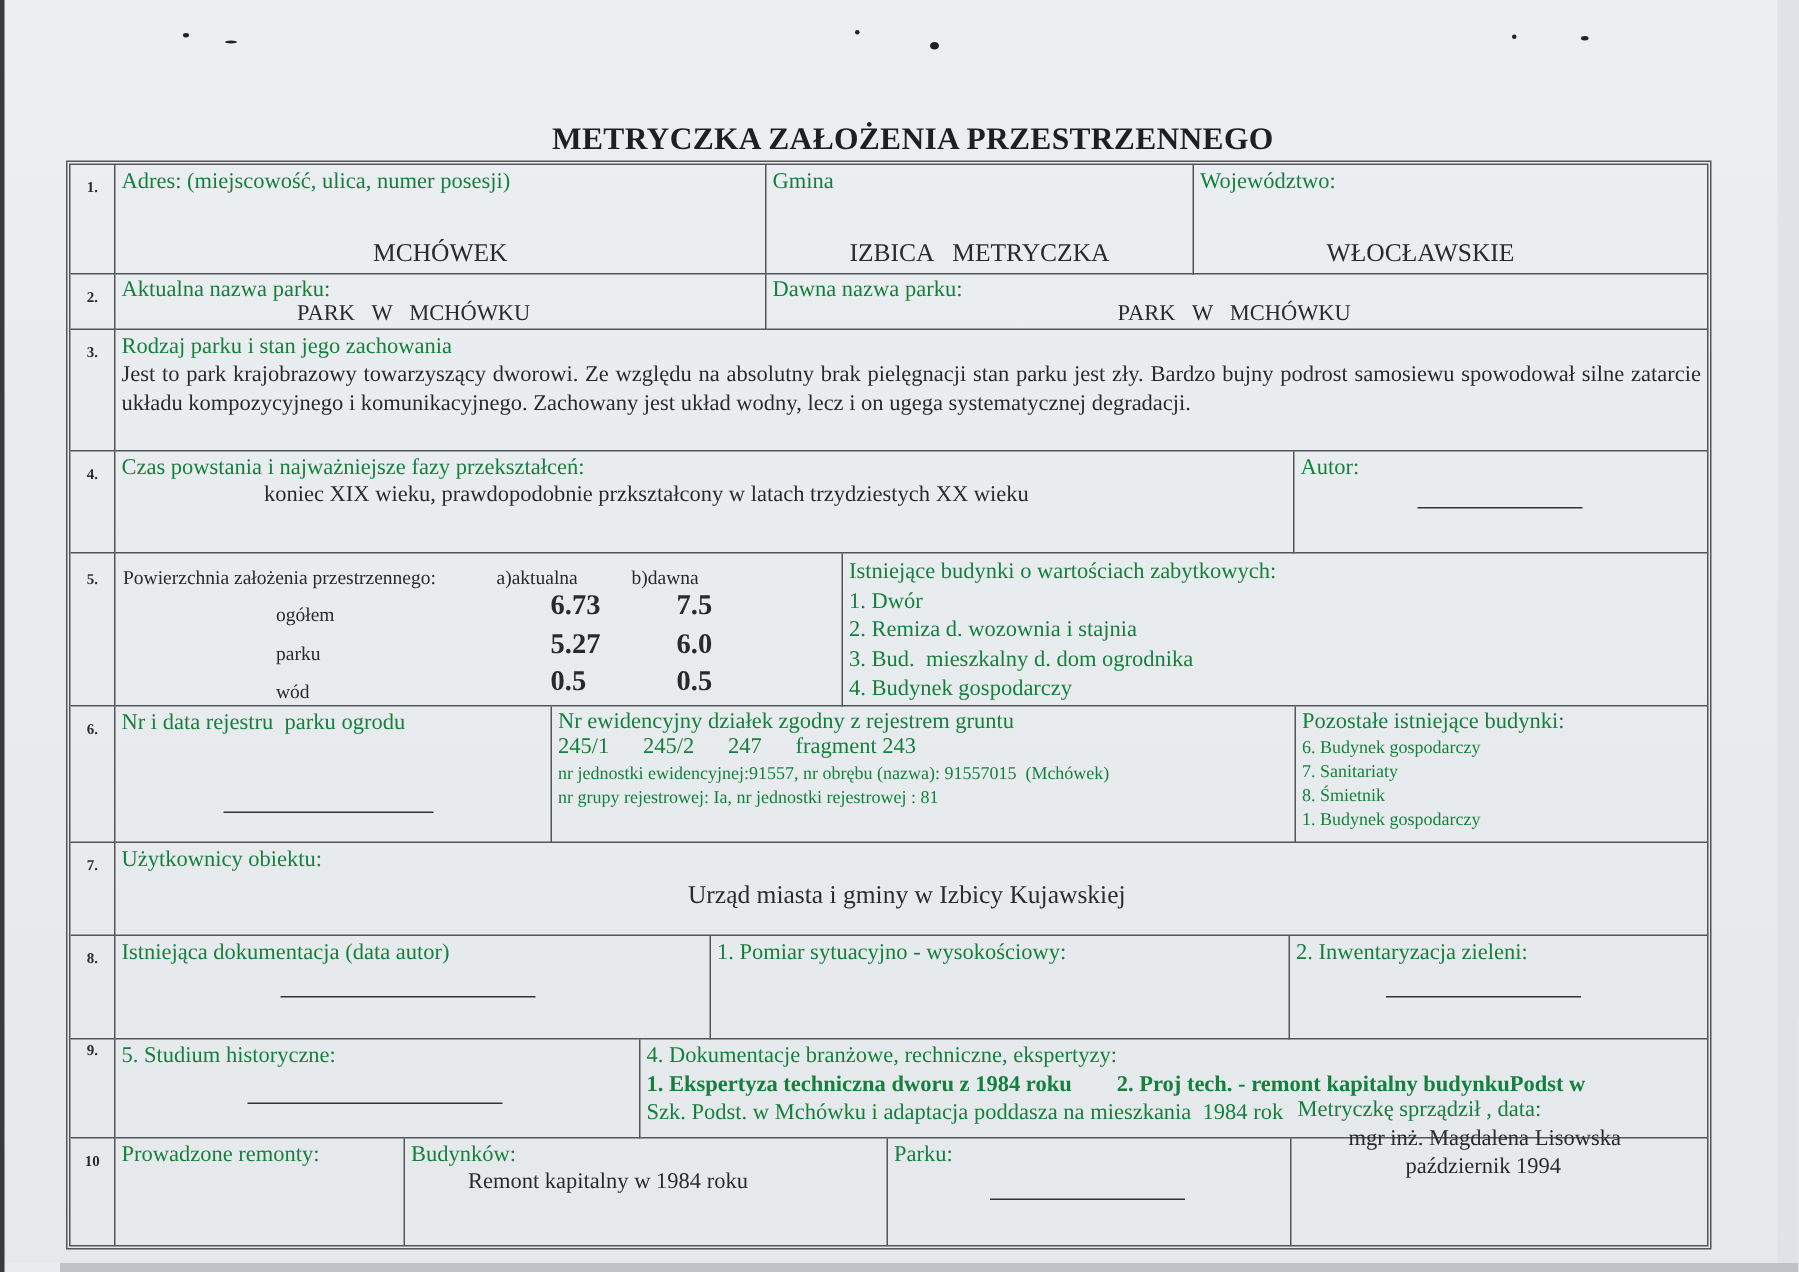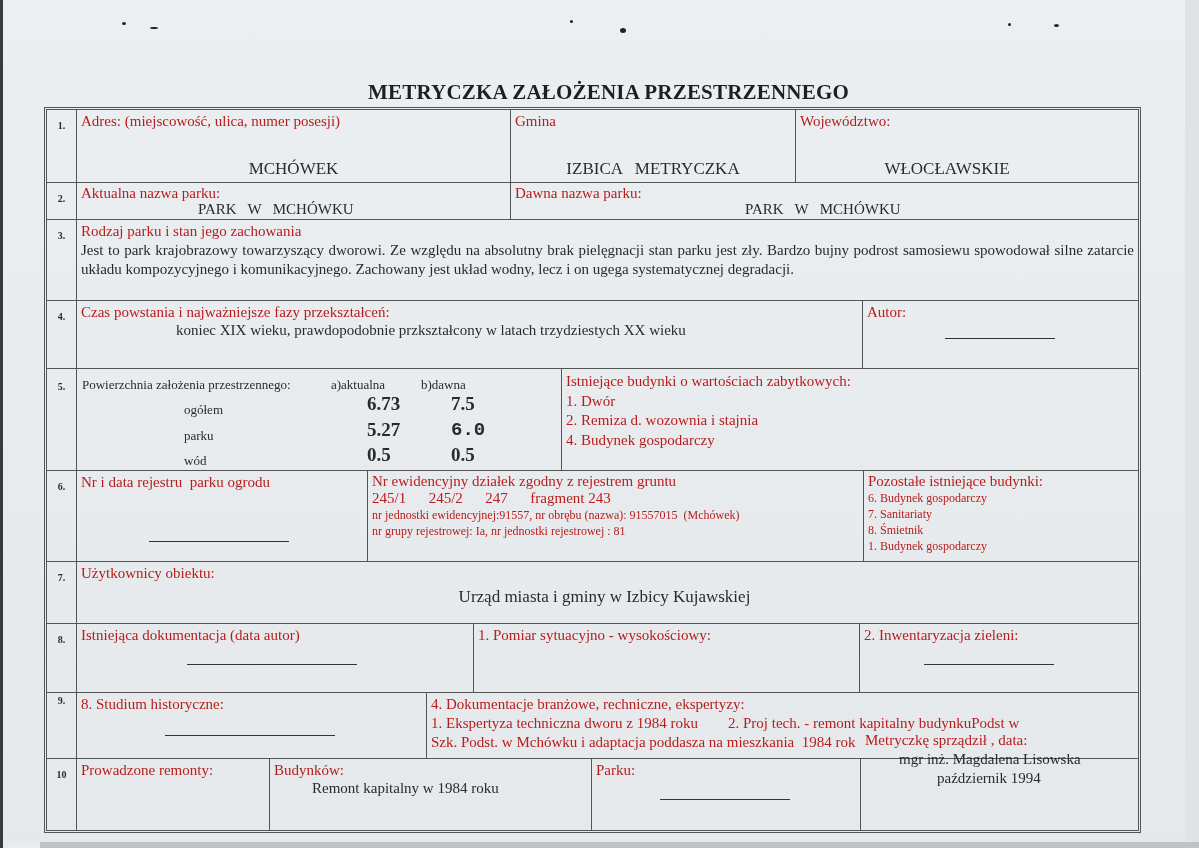--- a/index.html
+++ b/index.html
@@ -30,21 +30,21 @@
   .cell {
     position: absolute; box-sizing: border-box;
     border-right: 1px solid #555; border-bottom: 1px solid #555;
     font-size: 15px; line-height: 18px; padding: 2px 4px;
   }
   .num {
     position: absolute; box-sizing: border-box;
     border-right: 1px solid #555; border-bottom: 1px solid #555;
     font-size: 10px; font-weight: bold; text-align: center; padding-top: 10px;
   }
-  .lbl { display: block; color: #b91c1c; }
+  .lbl { display: block; color: #15803d; }
   .val-center { display: block; text-align: center; font-size: 17px; color: #2b2b2b; }
   .line { display: block; height: 1px; background: #333; position: absolute; }
   .small { font-size: 12px; line-height: 16px; }
   .area-row { position: absolute; font-size: 13px; }
   .big { font-weight: bold; font-size: 19px; }
   .justify { text-align: justify; text-align-last: left; }
 </style>
 </head>
 <body>
 
@@ -109,30 +109,31 @@
     <span class="area-row" style="left:5px;top:7px;">Powierzchnia założenia przestrzennego:</span>
     <span class="area-row" style="left:254px;top:7px;">a)aktualna</span>
     <span class="area-row" style="left:344px;top:7px;">b)dawna</span>
 
     <span class="area-row" style="left:107px;top:32px;">ogółem</span>
     <span class="area-row big" style="left:290px;top:26px;">6.73</span>
     <span class="area-row big" style="left:374px;top:26px;">7.5</span>
 
     <span class="area-row" style="left:107px;top:58px;">parku</span>
     <span class="area-row big" style="left:290px;top:52px;">5.27</span>
-    <span class="area-row big" style="left:374px;top:52px;font-family:Liberation Mono, monospace;">6.0</span>
+    <span class="area-row big" style="left:374px;top:52px;">6.0</span>
 
     <span class="area-row" style="left:107px;top:83px;">wód</span>
     <span class="area-row big" style="left:290px;top:77px;">0.5</span>
     <span class="area-row big" style="left:374px;top:77px;">0.5</span>
   </div>
   <div class="cell" style="left:515px;top:259px;width:576px;height:102px;border-right:none;line-height:19.5px;padding-top:3px;">
     <span class="lbl">Istniejące budynki o wartościach zabytkowych:</span>
     <span class="lbl">1. Dwór</span>
     <span class="lbl">2. Remiza d. wozownia i stajnia</span>
+    <span class="lbl" style="white-space:pre;">3. Bud.  mieszkalny d. dom ogrodnika</span>
     <span class="lbl">4. Budynek gospodarczy</span>
   </div>
 
   <div class="num" style="left:0;top:361px;width:30px;height:91px;">6.</div>
   <div class="cell" style="left:30px;top:361px;width:291px;height:91px;">
     <span class="lbl" style="white-space:pre;">Nr i data rejestru  parku ogrodu</span>
     <span class="line" style="left:72px;top:70px;width:140px;"></span>
   </div>
   <div class="cell" style="left:321px;top:361px;width:496px;height:91px;line-height:17px;">
     <span class="lbl">Nr ewidencyjny działek zgodny z rejestrem gruntu</span>
@@ -162,26 +163,26 @@
   <div class="cell" style="left:427px;top:514px;width:386px;height:69px;">
     <span class="lbl">1. Pomiar sytuacyjno - wysokościowy:</span>
   </div>
   <div class="cell" style="left:813px;top:514px;width:278px;height:69px;border-right:none;">
     <span class="lbl">2. Inwentaryzacja zieleni:</span>
     <span class="line" style="left:64px;top:40px;width:130px;"></span>
   </div>
 
   <div class="num" style="left:0;top:583px;width:30px;height:66px;padding-top:2px;">9.</div>
   <div class="cell" style="left:30px;top:583px;width:350px;height:66px;">
-    <span class="lbl">8. Studium historyczne:</span>
+    <span class="lbl">5. Studium historyczne:</span>
     <span class="line" style="left:88px;top:42px;width:170px;"></span>
   </div>
   <div class="cell" style="left:380px;top:583px;width:711px;height:66px;border-right:none;line-height:19px;">
     <span class="lbl">4. Dokumentacje branżowe, rechniczne, ekspertyzy:</span>
-    <span class="lbl" style="white-space:pre;">1. Ekspertyza techniczna dworu z 1984 roku        2. Proj tech. - remont kapitalny budynkuPodst w</span>
+    <span class="lbl" style="white-space:pre;font-weight:bold;">1. Ekspertyza techniczna dworu z 1984 roku        2. Proj tech. - remont kapitalny budynkuPodst w</span>
     <span class="lbl" style="white-space:pre;">Szk. Podst. w Mchówku i adaptacja poddasza na mieszkania  1984 rok</span>
   </div>
 
   <div class="num" style="left:0;top:649px;width:30px;height:71px;border-bottom:none;">10</div>
   <div class="cell" style="left:30px;top:649px;width:193px;height:71px;border-bottom:none;">
     <span class="lbl">Prowadzone remonty:</span>
   </div>
   <div class="cell" style="left:223px;top:649px;width:322px;height:71px;border-bottom:none;">
     <span class="lbl">Budynków:</span>
     <span style="display:block;padding-left:38px;">Remont kapitalny w 1984 roku</span>

